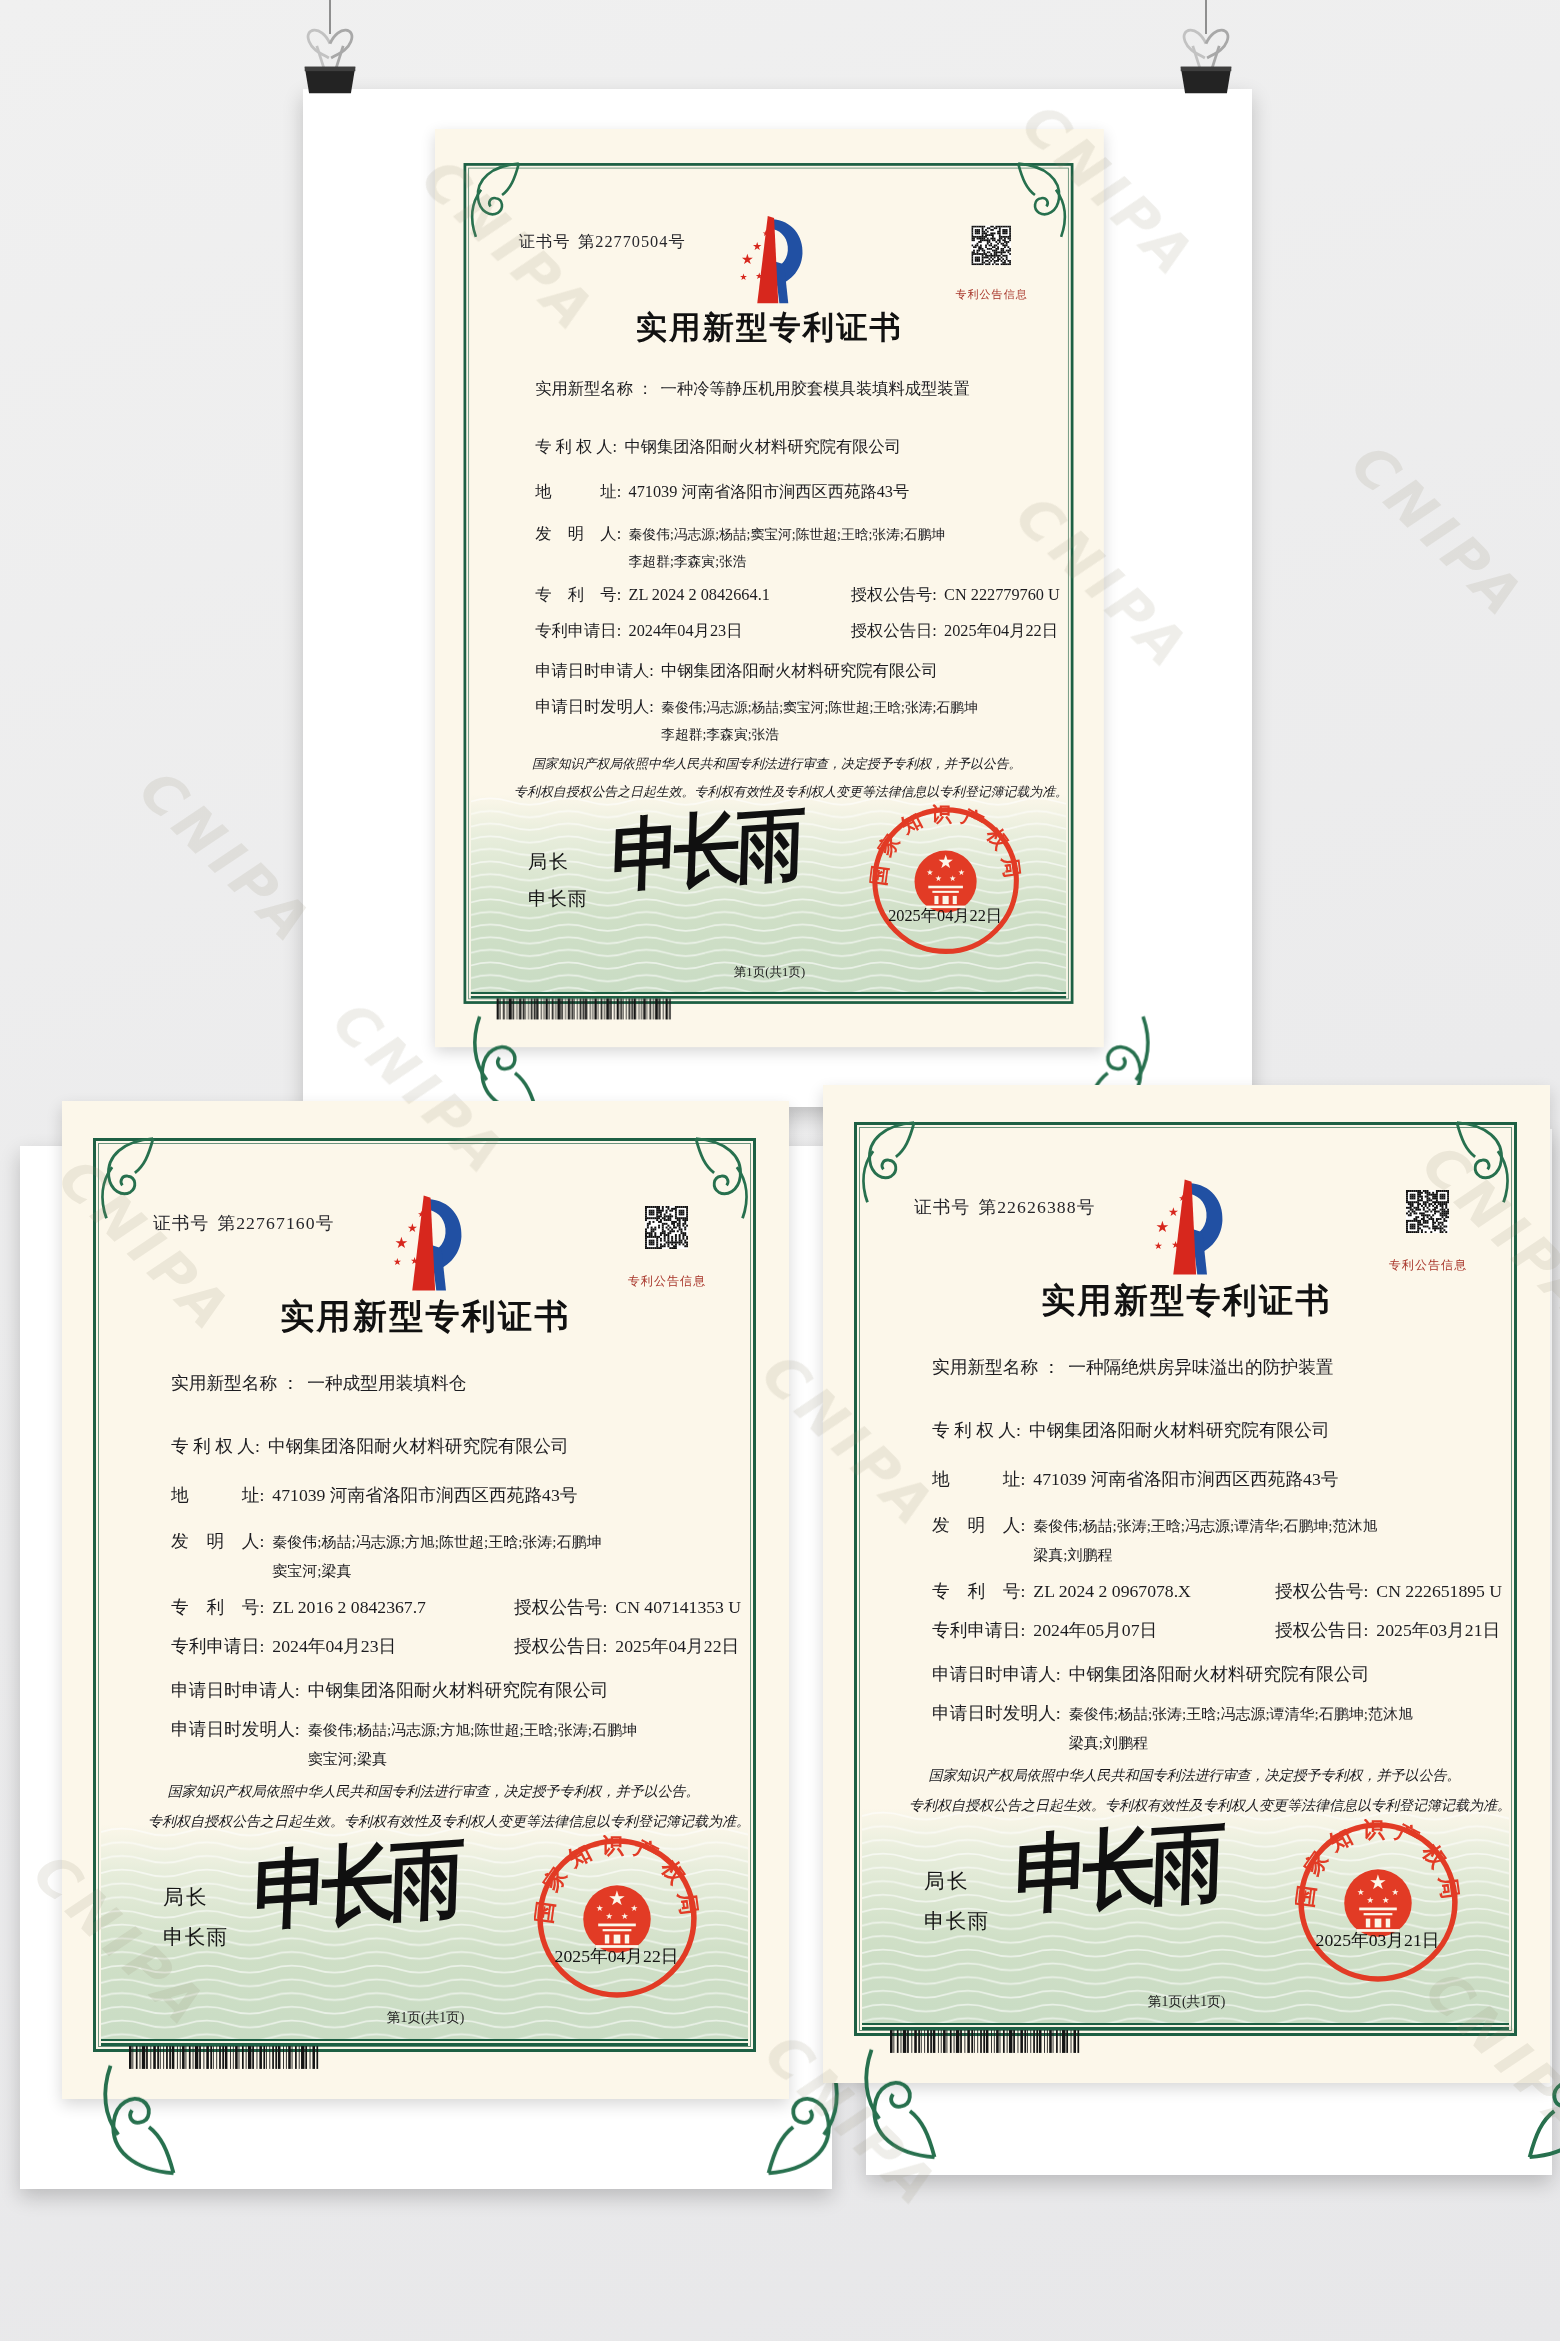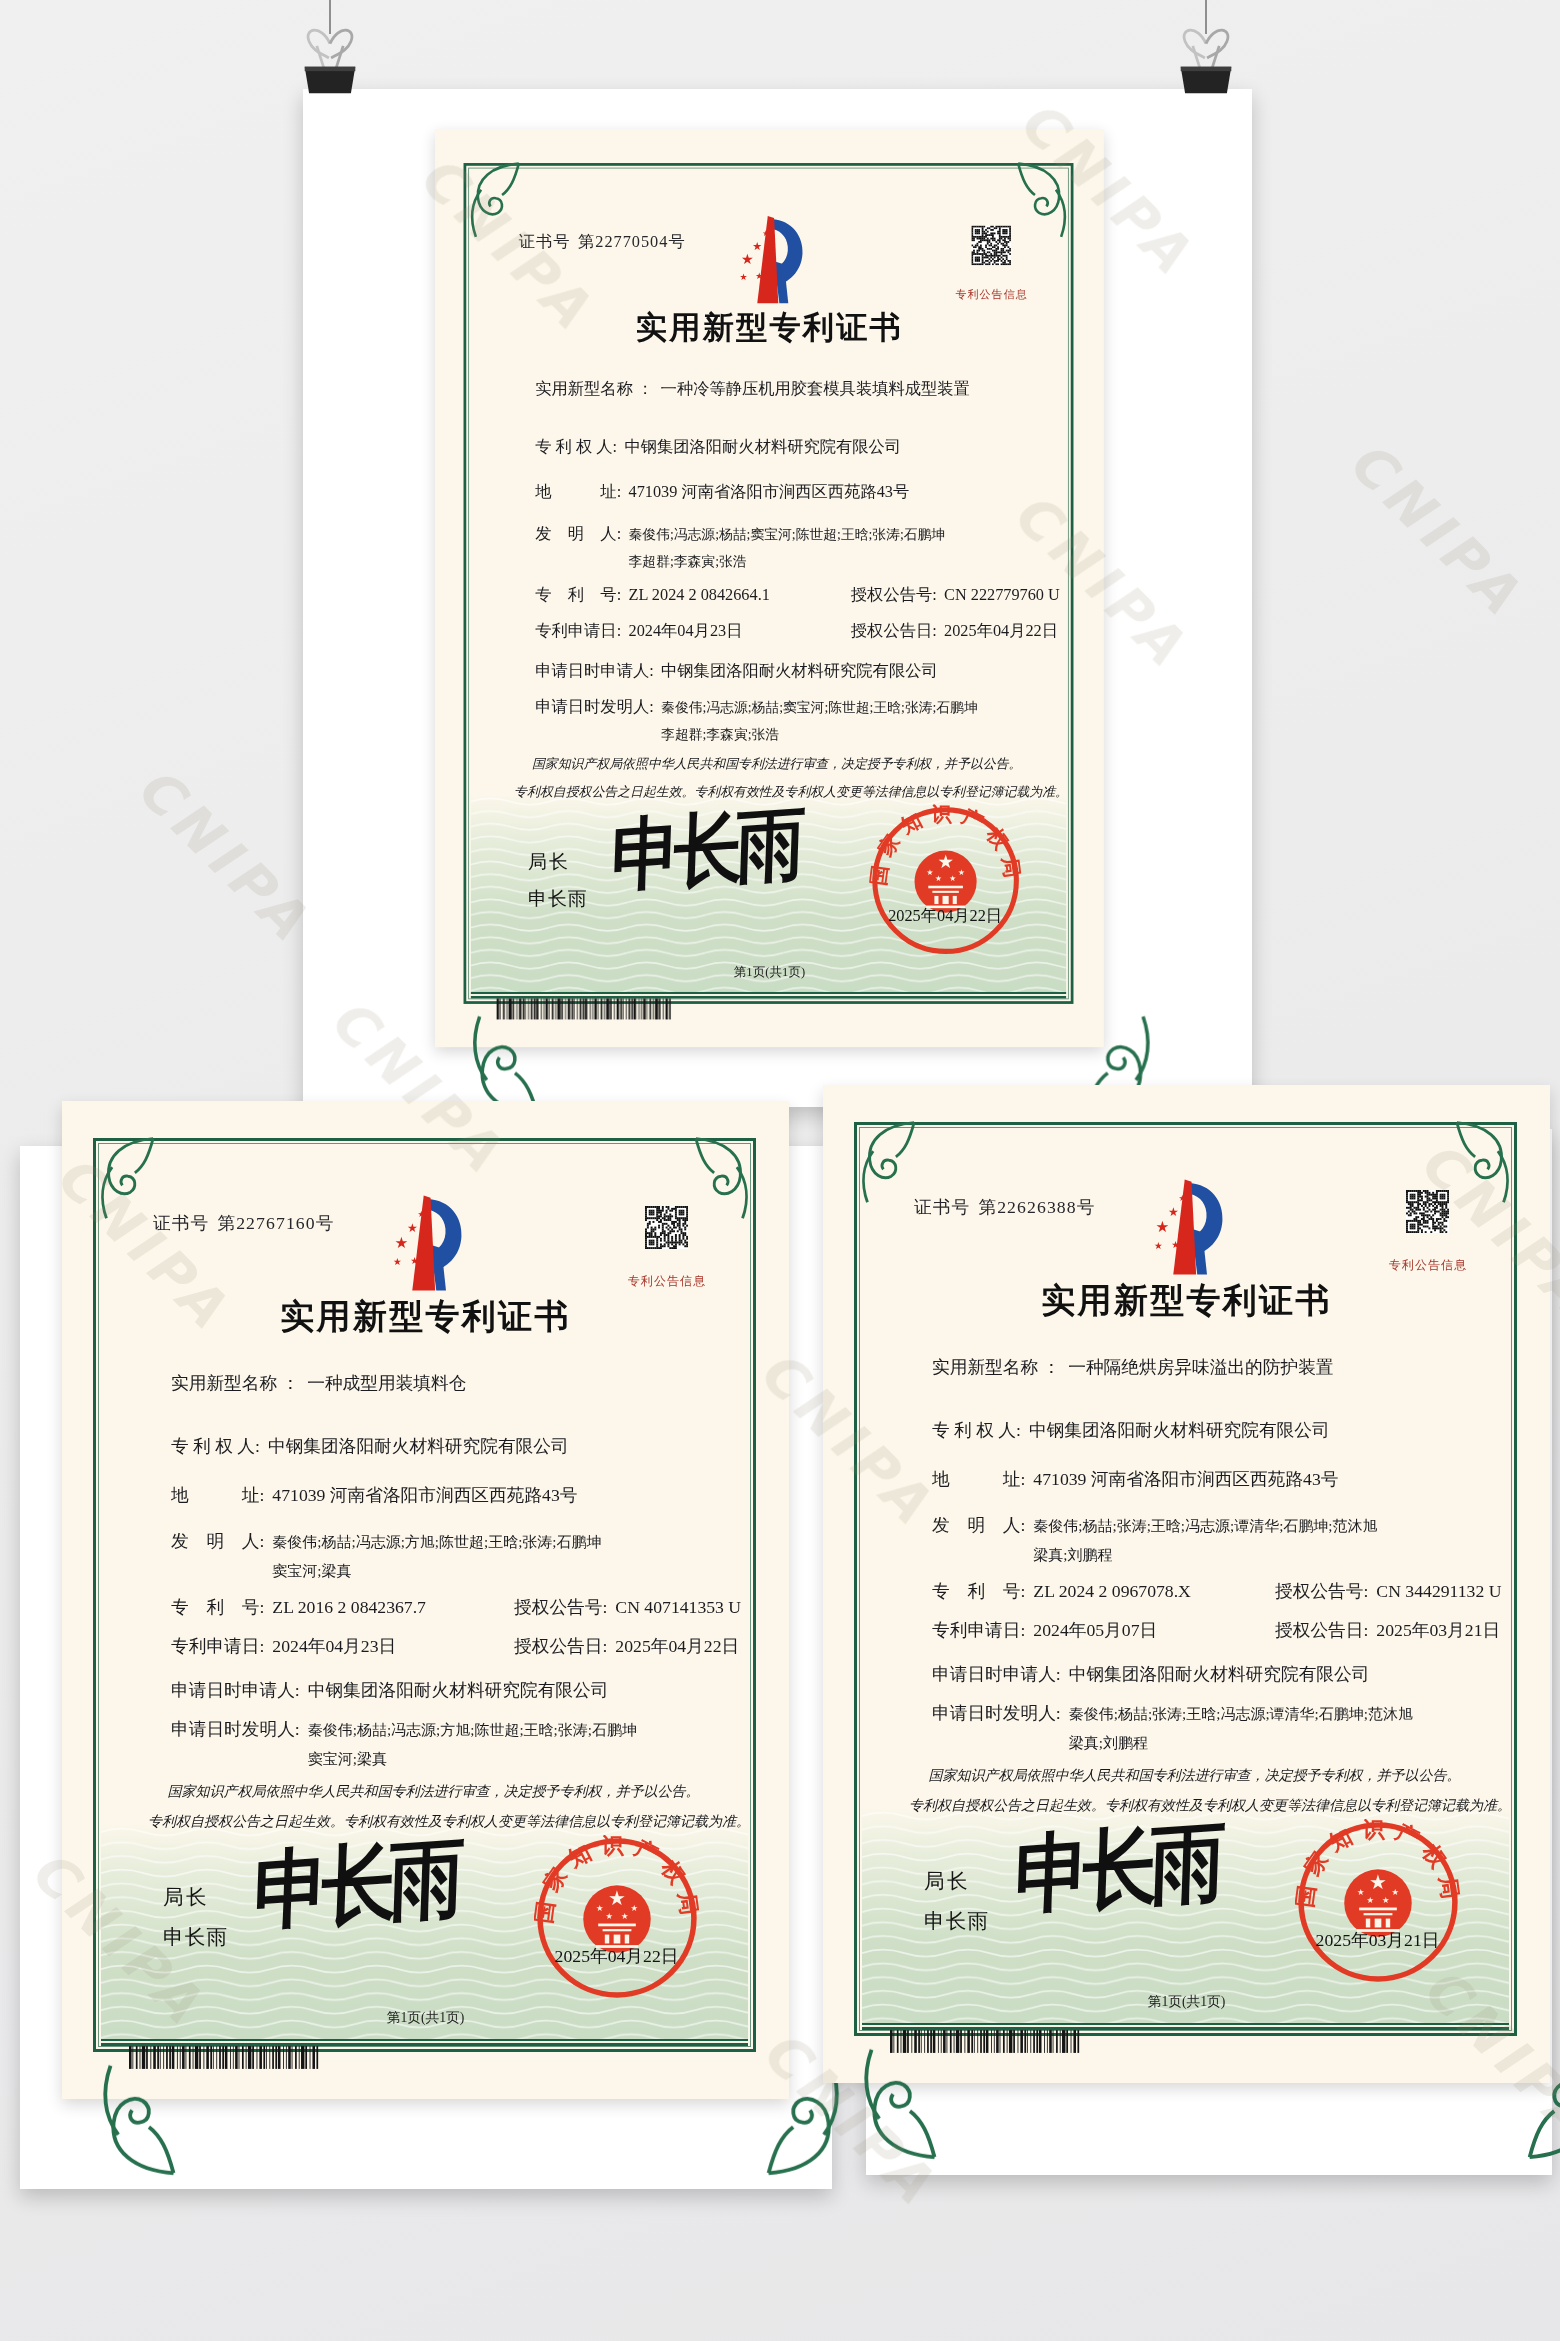--- a/index.html
+++ b/index.html
@@ -1382,21 +1382,21 @@
     <h1 class="title">实用新型专利证书</h1>
 
     <div class="row r-name"><span class="lbl">实用新型名称 ：</span><span class="val">一种隔绝烘房异味溢出的防护装置</span></div>
 
     <div class="row r-patentee"><span class="lbl">专 利 权 人:</span><span class="val">中钢集团洛阳耐火材料研究院有限公司</span></div>
 
     <div class="row r-address"><span class="lbl">地　　　址:</span><span class="val">471039 河南省洛阳市涧西区西苑路43号</span></div>
 
     <div class="row r-inventors"><span class="lbl">发　明　人:</span><span class="valblock"><span class="val small">秦俊伟;杨喆;张涛;王晗;冯志源;谭清华;石鹏坤;范沐旭</span><br><span class="val small">梁真;刘鹏程</span></span></div>
 
-    <div class="row r-patent"><span class="lbl">专　利　号:</span><span class="val">ZL 2024 2 0967078.X</span><span class="col2"><span class="lbl">授权公告号:</span><span class="val">CN 344291132 U</span></span></div>
+    <div class="row r-patent"><span class="lbl">专　利　号:</span><span class="val">ZL 2024 2 0967078.X</span><span class="col2"><span class="lbl">授权公告号:</span><span class="val">CN 222651895 U</span></span></div>
 
     <div class="row r-dates"><span class="lbl">专利申请日:</span><span class="val">2024年05月07日</span><span class="col2"><span class="lbl">授权公告日:</span><span class="val">2025年03月21日</span></span></div>
 
     <div class="row r-applicant"><span class="lbl">申请日时申请人:</span><span class="val">中钢集团洛阳耐火材料研究院有限公司</span></div>
 
     <div class="row r-invfiling"><span class="lbl">申请日时发明人:</span><span class="valblock"><span class="val small">秦俊伟;杨喆;张涛;王晗;冯志源;谭清华;石鹏坤;范沐旭</span><br><span class="val small">梁真;刘鹏程</span></span></div>
 
     <div class="notice">
       <div class="l1">国家知识产权局依照中华人民共和国专利法进行审查，决定授予专利权，并予以公告。</div>
       <div class="l2">专利权自授权公告之日起生效。专利权有效性及专利权人变更等法律信息以专利登记簿记载为准。</div>

